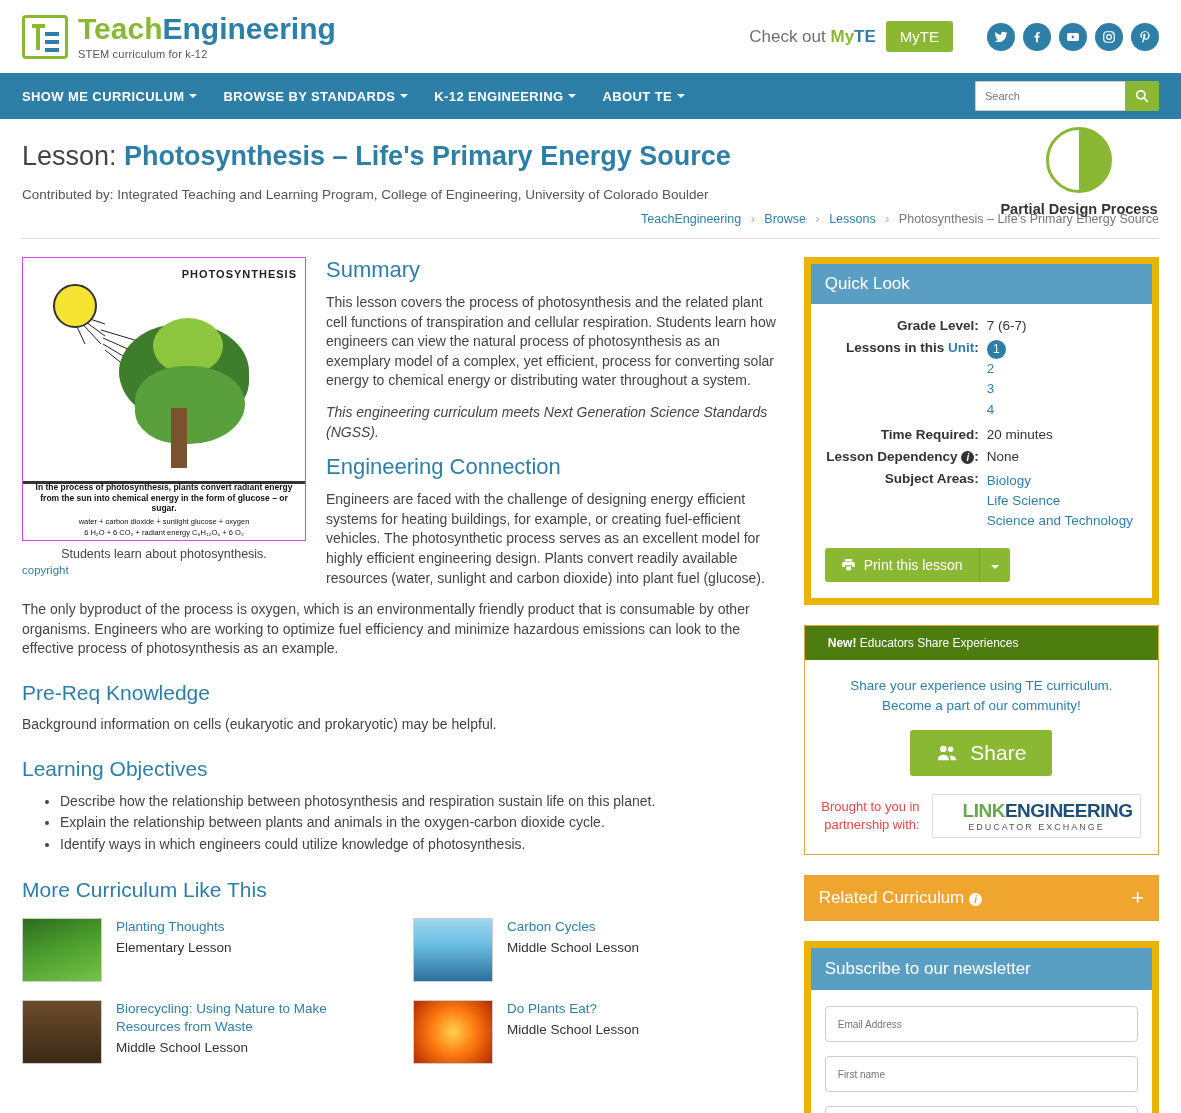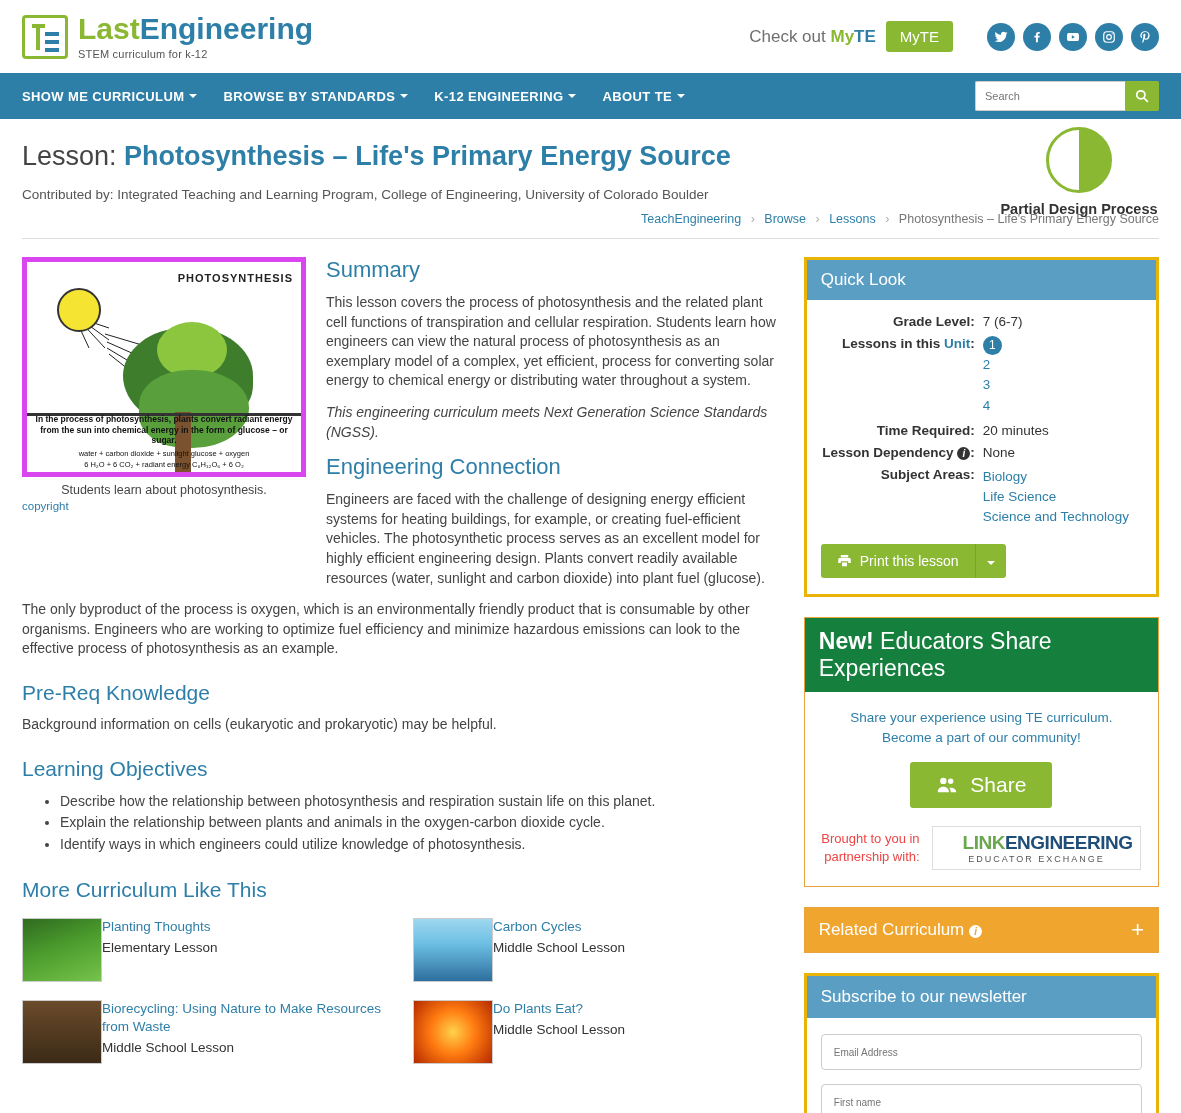--- a/index.html
+++ b/index.html
@@ -136,21 +136,21 @@
     padding: 18px 22px 0 22px;
     gap: 22px;
     align-items: flex-start;
   }
   .col-left { width: 770px; }
   .col-right { width: 360px; }
 
   .intro-row { display: flex; gap: 20px; }
   .fig { width: 284px; flex: none; }
   .fig-img {
-    width: 284px; height: 220px; border: 5px solid #d946ef; background: #fff;
+    width: 284px; height: 284px; border: 1px solid #d946ef; background: #fff;
     position: relative; overflow: hidden;
   }
   .fig-caption { font-size: 12.5px; color: #444; text-align: center; margin-top: 6px; }
   .fig-copy { font-size: 11.5px; color: #2e7fa8; text-align: center; margin-top: 13px; }
 
   h2.sec {
     font-size: 22px; color: #2e7fa8; font-weight: normal; margin: 0 0 10px 0;
   }
   .col-left p { font-size: 14px; line-height: 1.4; color: #444; margin: 0 0 12px 0; }
   .italic { font-style: italic; }
@@ -159,30 +159,30 @@
   h3.sub {
     font-size: 21px; color: #2e7fa8; font-weight: normal; margin: 22px 0 10px 0;
   }
   ul.objectives { margin: 0 0 0 20px; padding: 0 0 0 18px; }
   ul.objectives li { font-size: 14px; color: #444; line-height: 1.55; }
 
   
   .more-grid {
     display: grid; grid-template-columns: 1fr 1fr; gap: 18px 22px; margin-top: 16px;
   }
-  .more-card { display: flex; }
+  .more-card { display: flex; gap: 14px; }
   .more-thumb {
     width: 80px; height: 64px; flex: none; background: #cfd8c4; border: 1px solid #ccc;
     background-size: cover; position: relative; overflow: hidden;
   }
   .more-link { font-size: 13.5px; color: #2e7fa8; line-height: 1.35; display: block; }
   .more-type { font-size: 13.5px; color: #333; margin-top: 4px; }
 
   
-  .panel { border: 3px solid #eab308; margin-bottom: 20px; background: #fff; }
+  .panel { border: 7px solid #eab308; margin-bottom: 20px; background: #fff; }
   .panel-head {
     background: #5b9ec4; color: #fff; font-size: 17px; padding: 10px 14px;
   }
   .quick-body { padding: 14px 14px 16px 14px; }
   .qrow { display: flex; font-size: 13.5px; margin-bottom: 7px; }
   .qlabel {
     width: 162px; text-align: right; font-weight: bold; color: #333; padding-right: 8px;
     flex: none;
   }
   .qval { color: #333; }
@@ -203,21 +203,21 @@
     padding: 9px 16px; display: flex; align-items: center; gap: 8px; cursor: pointer;
     font-family: inherit; border-radius: 3px 0 0 3px;
   }
   .print-caret {
     background: #8ab833; border: none; border-left: 1px solid #7aa32c;
     color: #fff; padding: 0 11px; cursor: pointer; border-radius: 0 3px 3px 0;
   }
 
   .panel-orange { border: 1px solid #e8a33d; }
   .head-orange {
-    background: #15803d; color: #fff; font-size: 23px; padding: 10px 14px;
+    background: #4d7c0f; color: #fff; font-size: 12px; padding: 10px 23px;
   }
   .head-orange .new { font-weight: bold; color: #fff; }
   .share-body { padding: 16px 14px; text-align: center; }
   .share-body .line { color: #2e7fa8; font-size: 13.5px; line-height: 1.5; }
   .share-btn {
     margin: 14px auto 0 auto; background: #8ab833; color: #fff; border: none;
     font-size: 21px; padding: 11px 26px; display: flex; align-items: center; gap: 12px;
     cursor: pointer; font-family: inherit; border-radius: 3px; width: max-content;
   }
   .partner {
@@ -270,21 +270,21 @@
 </head>
 <body>
 
 <div class="header">
   <a class="logo-wrap" href="#">
     <span class="logo-mark">
         <i></i>
       </span>
     <span>
       <span class="logo-text-top">
-        <span class="t1">Last</span><span class="t2">Engineering</span>
+        <span class="t1">Teach</span><span class="t2">Engineering</span>
       </span>
       <span class="logo-sub" style="display:block">STEM curriculum for k-12</span>
     </span>
   </a>
 
   <div class="header-right">
     <div class="checkout">
       <span>Check out </span><span class="my">My</span><span class="te">TE</span>
     </div>
     <button class="myte-btn">MyTE</button>

